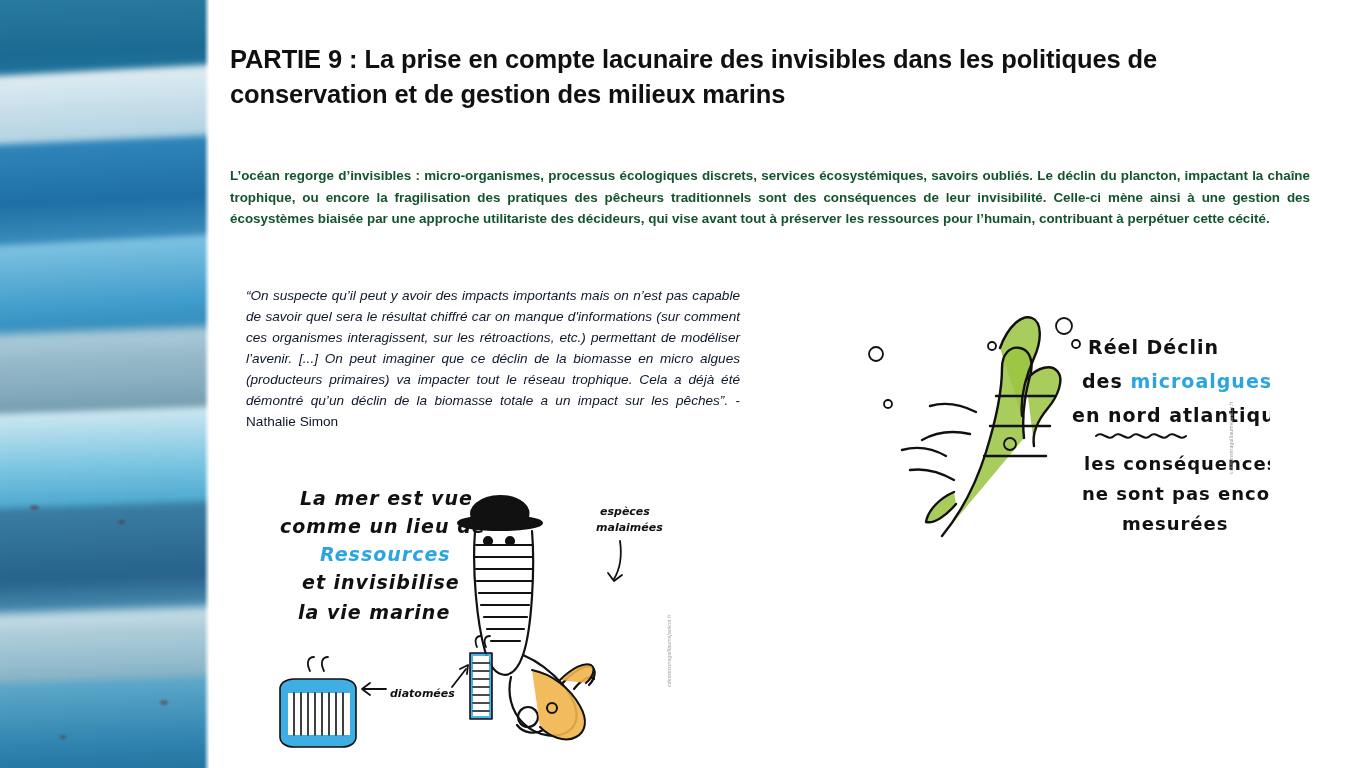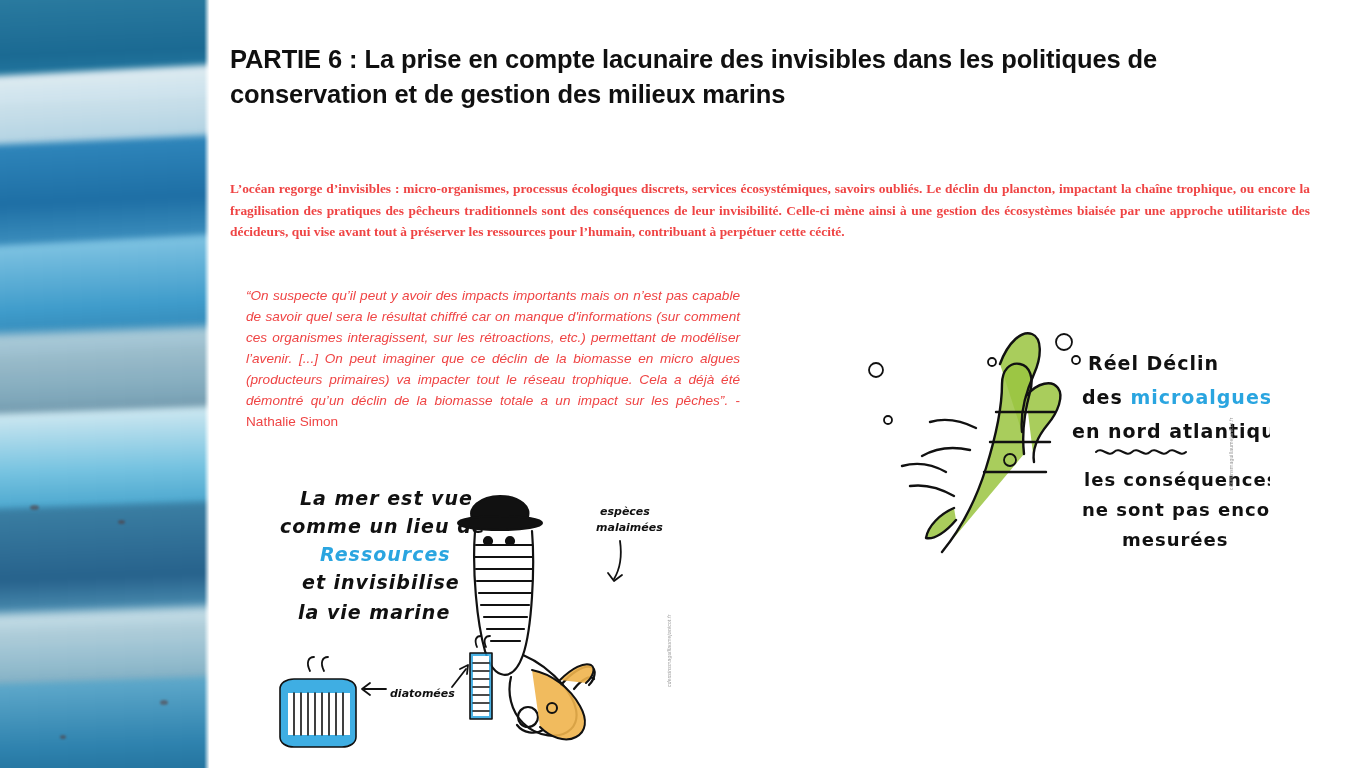--- a/index.html
+++ b/index.html
@@ -45,37 +45,36 @@
     width: 1085px;
     font-size: 25.5px;
     font-weight: bold;
     line-height: 1.38;
     color: #101010;
     letter-spacing: -0.1px;
   }
 
   .lede {
     position: absolute;
-    left: 20px; top: 178px;
+    left: 20px; top: 165px;
     width: 1080px;
     font-size: 13.4px;
     font-weight: bold;
     line-height: 1.62;
-    color: #ef4444;
+    color: #14532d;
     text-align: justify;
-    font-family: Liberation Serif, serif;
   }
 
   .quote {
     position: absolute;
     left: 36px; top: 285px;
     width: 494px;
     font-size: 13.6px;
     line-height: 1.55;
-    color: #ef4444;
+    color: #0f172a;
     text-align: justify;
   }
   .quote .q-text { font-style: italic; }
   .quote .q-author { font-style: normal; }
 
   
   .illu { position: absolute; }
   .illu svg { display: block; }
   .credit {
     position: absolute;
@@ -108,21 +107,21 @@
     <div class="layer b9"></div>
     <div class="speck" style="left:30px; top:505px; width:9px; height:5px;"></div>
     <div class="speck" style="left:118px; top:520px; width:7px; height:4px;"></div>
     <div class="speck" style="left:160px; top:700px; width:8px; height:5px;"></div>
     <div class="speck" style="left:60px; top:735px; width:6px; height:4px;"></div>
     <div class="band-edge"></div>
   </div>
 
   <div class="content">
 
-    <h1 class="title">PARTIE 6 : La prise en compte lacunaire des invisibles dans les politiques de conservation et de gestion des milieux marins</h1>
+    <h1 class="title">PARTIE 9 : La prise en compte lacunaire des invisibles dans les politiques de conservation et de gestion des milieux marins</h1>
 
     <p class="lede">L’océan regorge d’invisibles : micro-organismes, processus écologiques discrets, services écosystémiques, savoirs oubliés. Le déclin du plancton, impactant la chaîne trophique, ou encore la fragilisation des pratiques des pêcheurs traditionnels sont des conséquences de leur invisibilité. Celle-ci mène ainsi à une gestion des écosystèmes biaisée par une approche utilitariste des décideurs, qui vise avant tout à préserver les ressources pour l’humain, contribuant à perpétuer cette cécité.</p>
 
     <p class="quote">
       <span class="q-text">“On suspecte qu’il peut y avoir des impacts importants mais on n’est pas capable de savoir quel sera le résultat chiffré car on manque d'informations (sur comment ces organismes interagissent, sur les rétroactions, etc.) permettant de modéliser l’avenir. [...] On peut imaginer que ce déclin de la biomasse en micro algues (producteurs primaires) va impacter tout le réseau trophique. Cela a déjà été démontré qu’un déclin de la biomasse totale a un impact sur les pêches”.</span><span class="q-author"> - Nathalie Simon</span>
     </p>
 
     <div class="illu" style="left:60px; top:475px;font-style:italic;">
       <svg width="450" height="285" viewBox="0 0 450 285" xmlns="http://www.w3.org/2000/svg">
 
@@ -180,21 +179,21 @@
           <g class="ink" stroke-width="1.6">
             <path d="M200 178h22v66h-22z"></path>
             <path d="M203 188h16M203 196h16M203 204h16M203 212h16M203 220h16M203 228h16M203 236h16"></path>
           </g>
           <path class="ink" stroke-width="1.8" d="M207 172c-3-7-1-11 4-11M216 172c-3-7-1-11 4-11"></path>
         </g>
       </svg>
       <span class="credit" style="left:396px; top:212px;">cdessinsmaguillaumejanicot.fr</span>
     </div>
 
-    <div class="illu" style="left:640px; top:300px;">
+    <div class="illu" style="left:640px; top:284px;">
       <svg width="420" height="270" viewBox="0 0 420 270" xmlns="http://www.w3.org/2000/svg">
 
         <g>
           <path d="M92 252c18-22 34-52 44-84 10-32 16-62 16-84 0-14 8-22 18-20 10 2 14 14 10 28-6 22-8 44-6 62" fill="#9ac43f" opacity=".85"></path>
           <path d="M150 64c8-22 22-34 32-30s10 22 2 40c-8 18-14 38-12 58" fill="#9ac43f" opacity=".85"></path>
           <path d="M176 96c12-14 26-16 32-8 6 8 0 24-10 36-10 12-16 26-14 38" fill="#9ac43f" opacity=".85"></path>
           <path d="M104 208c-14 6-26 18-28 30 8 2 20-6 30-18" fill="#9ac43f" opacity=".85"></path>
           <g class="ink" stroke-width="2.4">
             <path d="M92 252c18-22 34-52 44-84 10-32 16-62 16-84 0-14 8-22 18-20 10 2 14 14 10 28-6 22-8 44-6 62"></path>
             <path d="M150 64c8-22 22-34 32-30s10 22 2 40c-8 18-14 38-12 58"></path>

